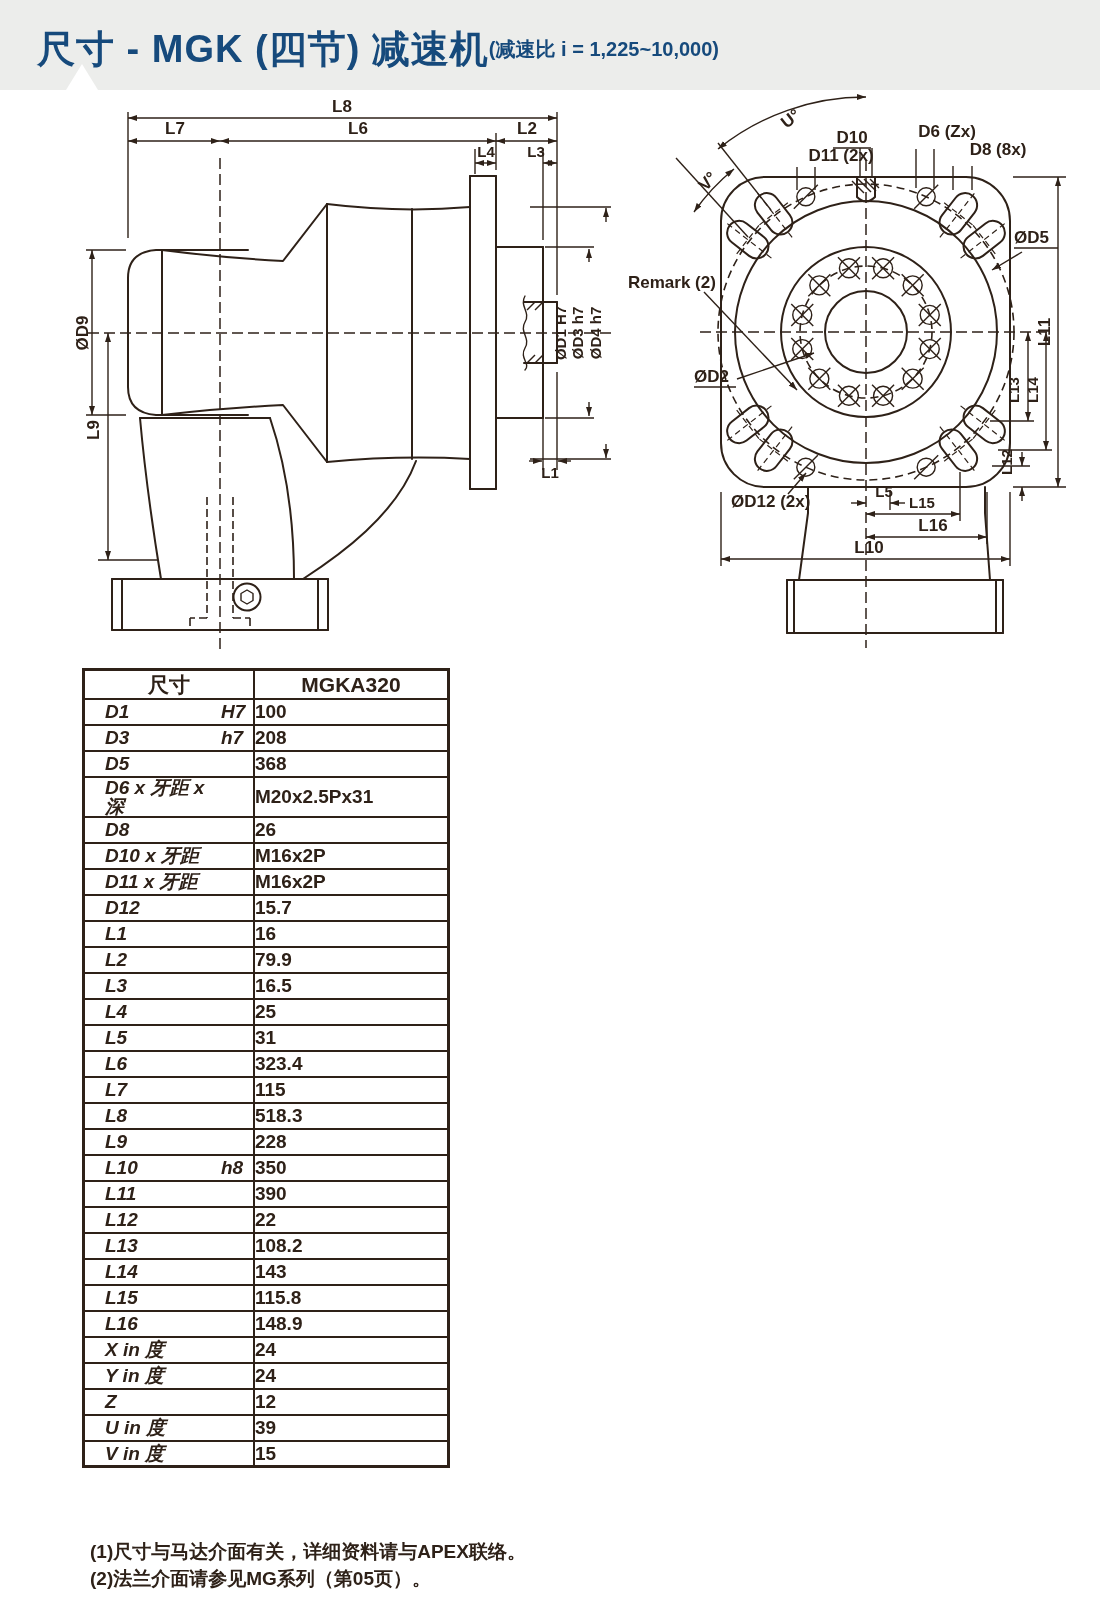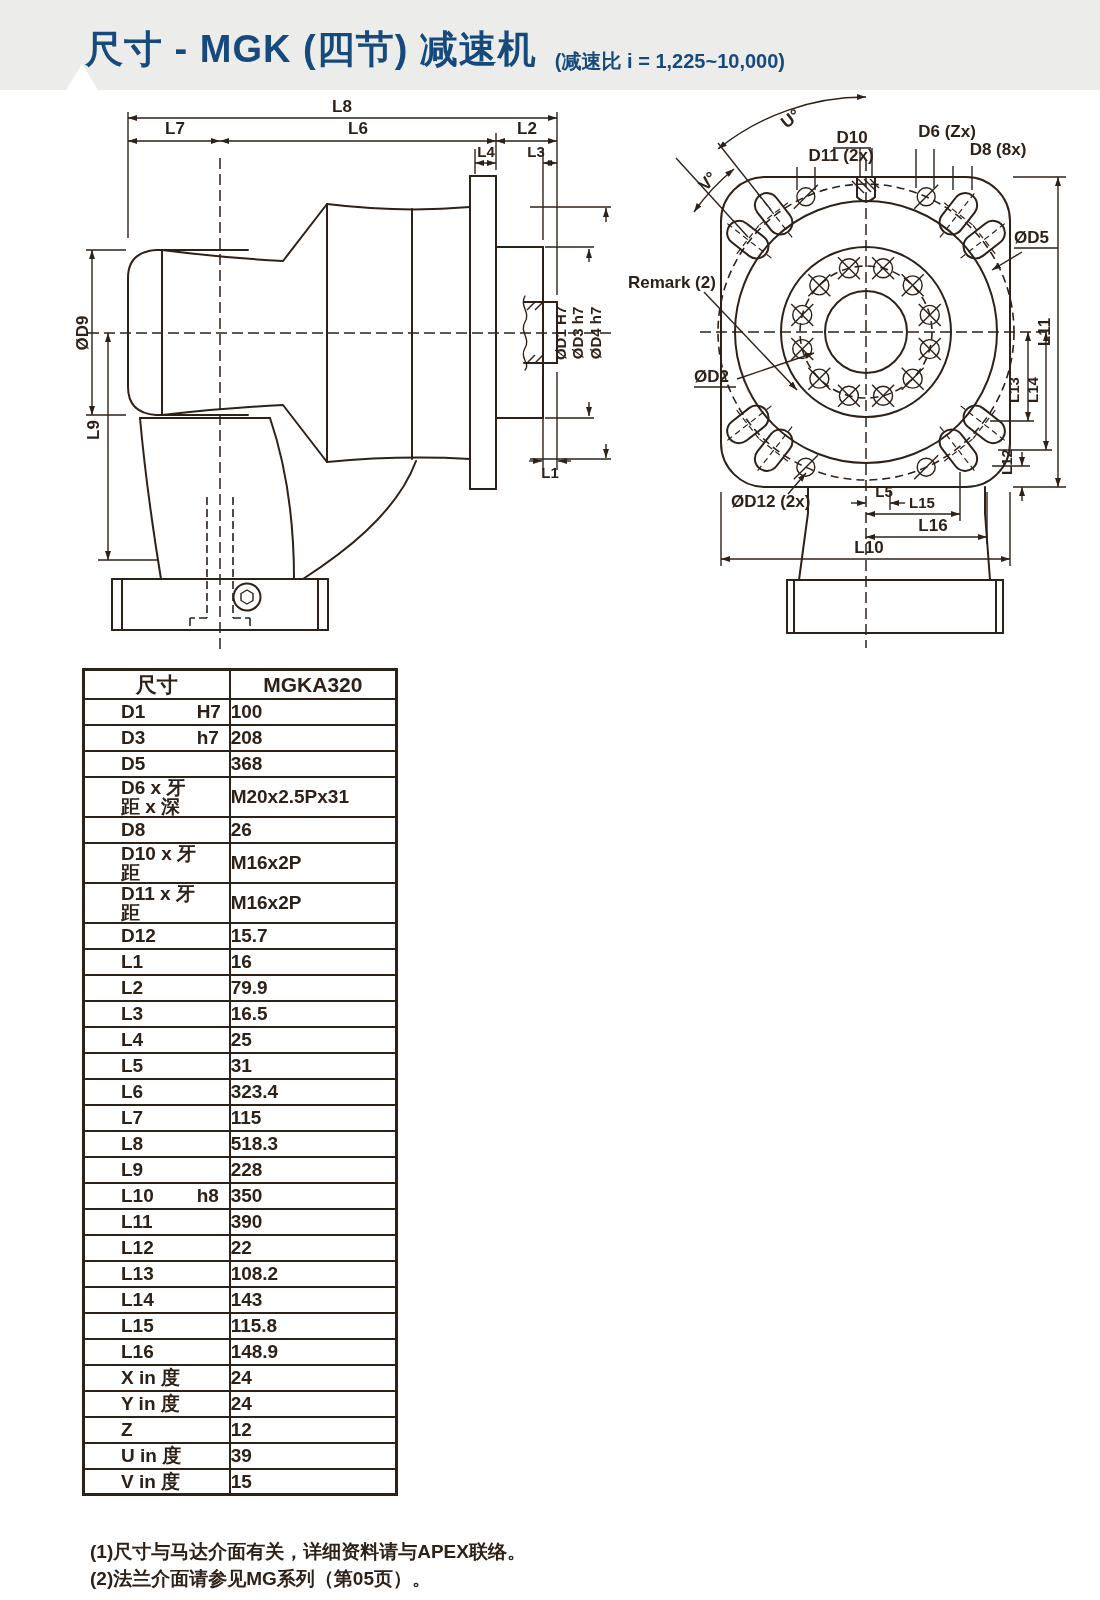--- a/index.html
+++ b/index.html
@@ -2,48 +2,48 @@
 <html style="--line: #2e2118; --accent: #164a7c; --headbg: #ecedeb;"><head>
 <meta charset="utf-8">
 <style>
   :root { --line:#2e2118; --accent:#164a7c; --headbg:#ecedeb; }
   * { box-sizing:border-box; }
   body { margin:0; background:#fff; font-family:"Liberation Sans","DejaVu Sans",sans-serif; }
   .page { position:relative; width:1100px; height:1600px; background:#fff; overflow:hidden; }
 
   
   .hdr { position:absolute; left:0; top:0; width:1100px; height:90px; background:var(--headbg); }
-  .hdr-inner { display:flex; align-items:flex-end; padding:24px 0 0 85px; }
+  .hdr-inner { display:flex; align-items:center; padding:24px 0 0 37px; }
   .title { color:var(--accent); font-size:38px; font-weight:bold; letter-spacing:1px; }
-  .subtitle { color:var(--accent); font-size:20px; font-weight:bold; margin-left:18px; }
+  .subtitle { color:var(--accent); font-size:20px; font-weight:bold; margin-left:0; }
   .tri { position:absolute; left:66px; top:64px; width:0; height:0;
          border-left:16px solid transparent; border-right:16px solid transparent;
          border-bottom:26px solid #fff; }
 
   
   svg.draw { position:absolute; left:0; top:0; }
   svg .ol  { fill:none; stroke:var(--line); stroke-width:2; stroke-linecap:round; stroke-linejoin:round; }
   svg .thin{ stroke-width:1.4; }
   svg .dim { fill:none; stroke:var(--line); stroke-width:1.4; }
   svg .cl  { fill:none; stroke:var(--line); stroke-width:1.5; stroke-dasharray:11 5; }
   svg .cl2 { fill:none; stroke:var(--line); stroke-width:1.6; stroke-dasharray:8 5; }
   svg .dsh { stroke-dasharray:6 4; stroke-width:1.2; }
   svg .hid { fill:none; stroke:var(--line); stroke-width:1.6; stroke-dasharray:8 4; }
   svg text { fill:var(--line); font-weight:bold; font-size:17px; font-family:"Liberation Sans","DejaVu Sans",sans-serif; }
   svg text.small { font-size:15px; }
   #ma path, #ms path { fill:var(--line); }
 
   
-  .dimtable { position:absolute; left:82px; top:668px; width:316px; border-collapse:collapse; }
+  .dimtable { position:absolute; left:82px; top:668px; width:368px; border-collapse:collapse; }
   .dimtable td { border:2px solid var(--line); height:26px; padding:0; color:var(--line);
                  font-size:19px; font-weight:bold; line-height:1; }
   .dimtable { border:3px solid var(--line); }
   .dimtable tr.hrow td { height:29px; font-size:21px; text-align:center; }
   td.c1 { width:172px; }
-  td.c1 .cellflex { display:flex; align-items:flex-start; padding-left:36px; }
+  td.c1 .cellflex { display:flex; align-items:flex-start; padding-left:20px;font-style:italic; }
   td.c1 .nm { flex:1; text-align:left; }
   td.c1 .tol { width:32px; margin-right:0; text-align:left; }
   td.c2 { width:196px; text-align:left; }
   tr.dashed td { border-top-style:dashed; border-top-width:2px; }
 
   
   .notes { position:absolute; left:90px; top:1538px; color:var(--line);
            font-size:19px; font-weight:bold; line-height:27px; }
 </style>
 </head>

